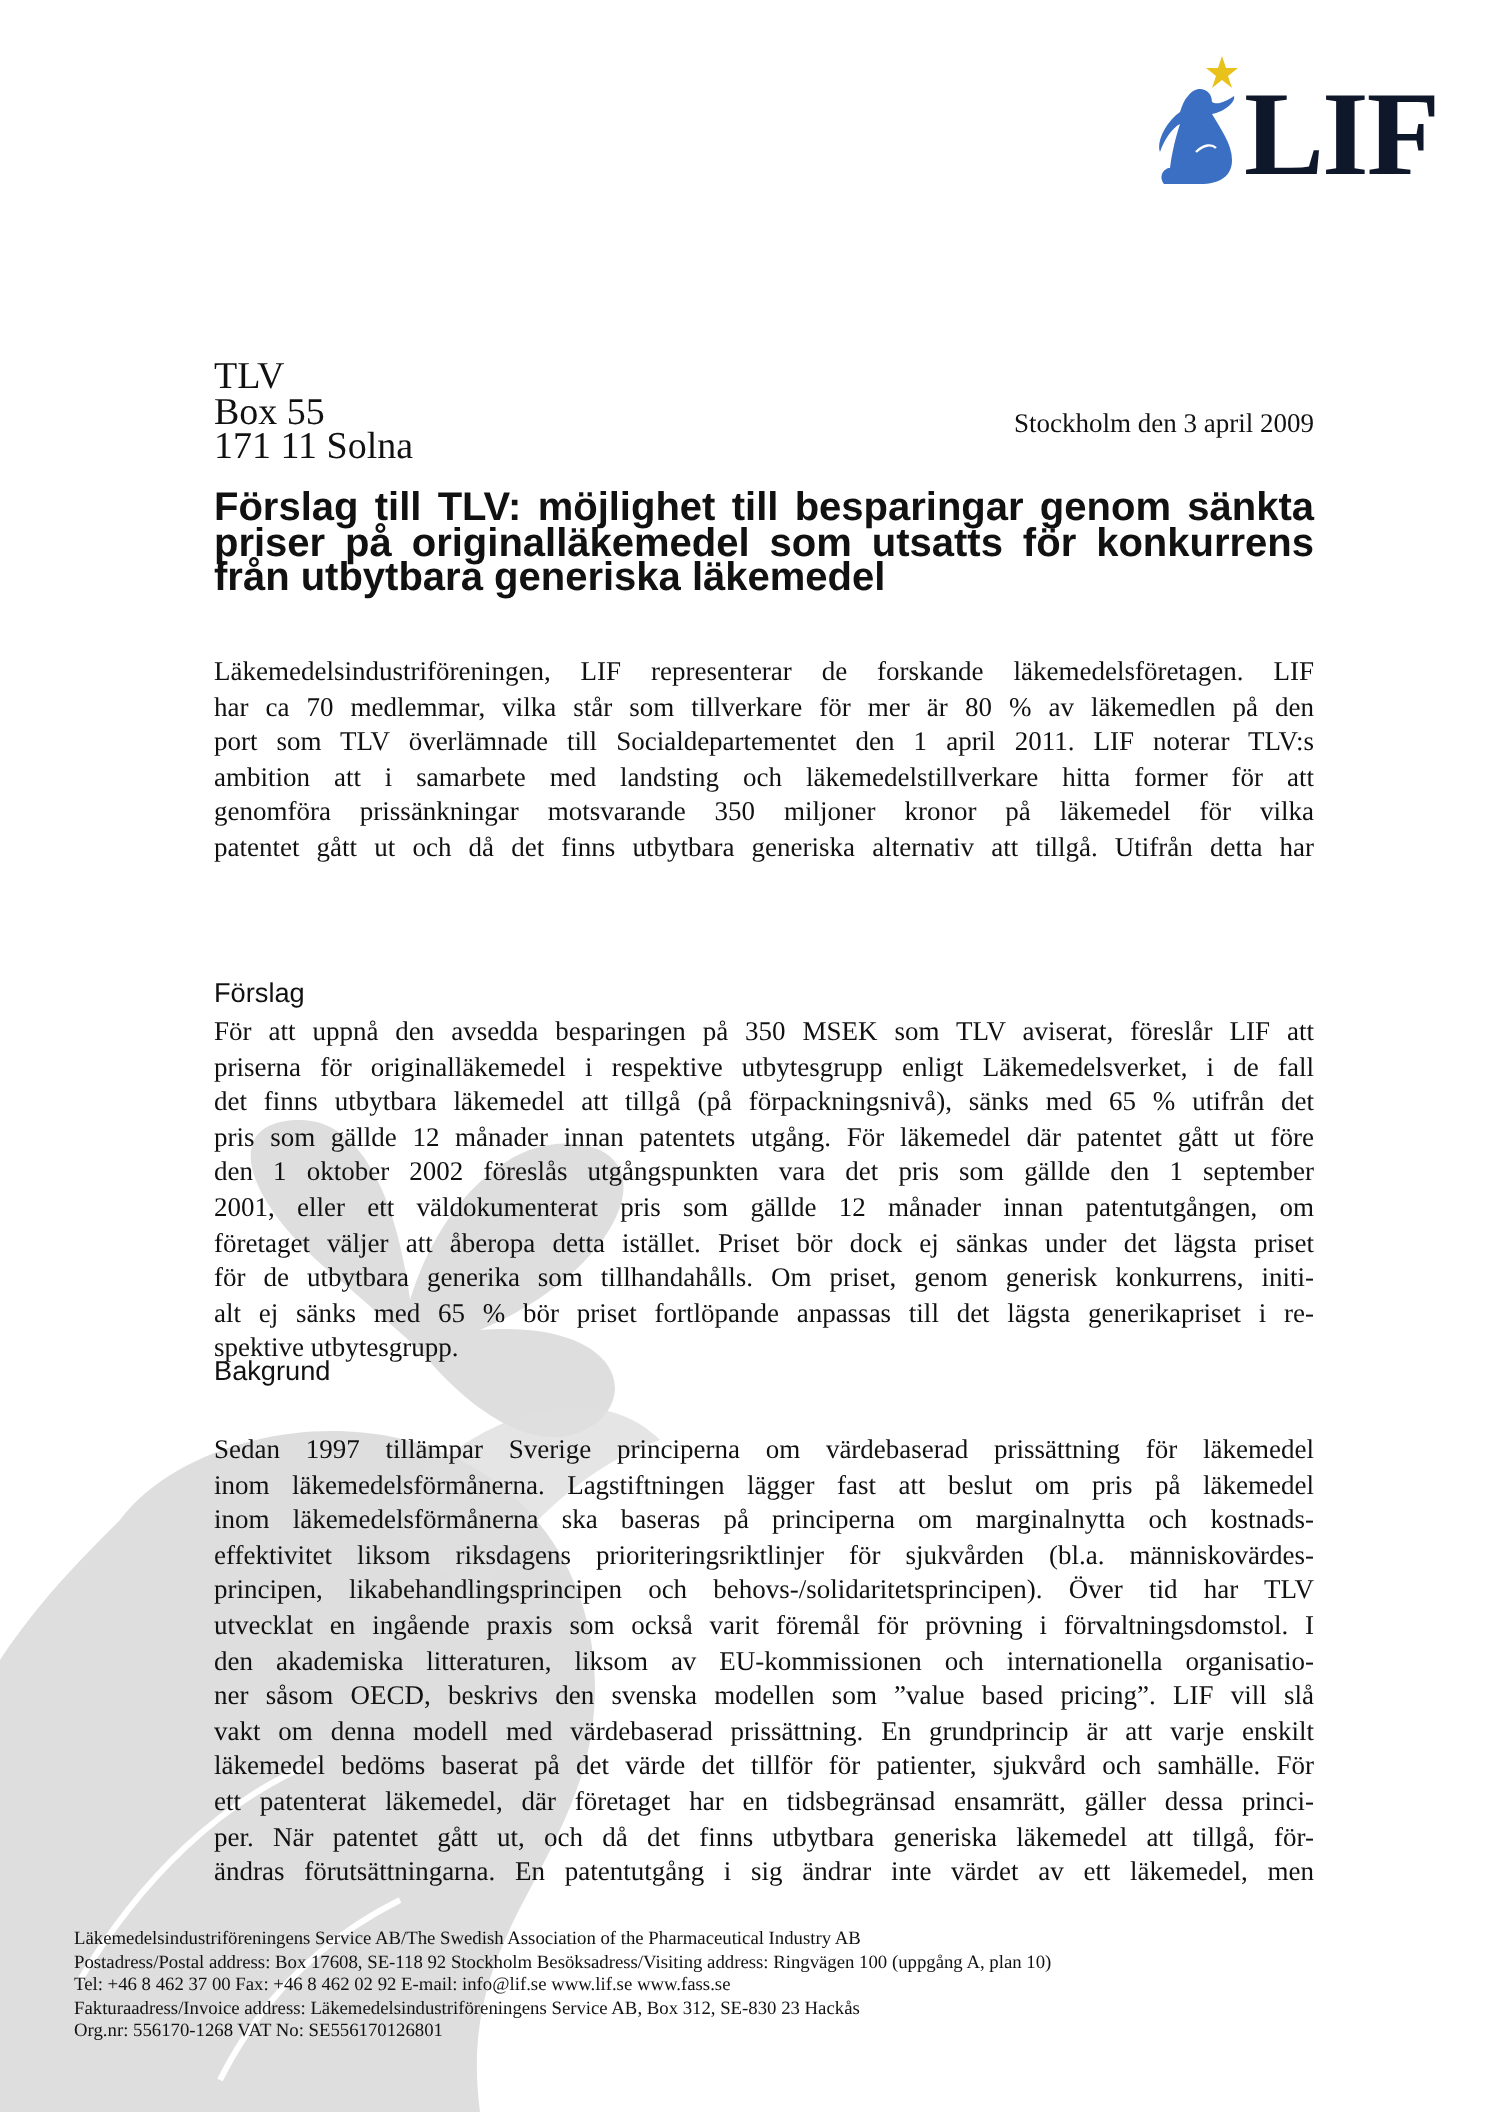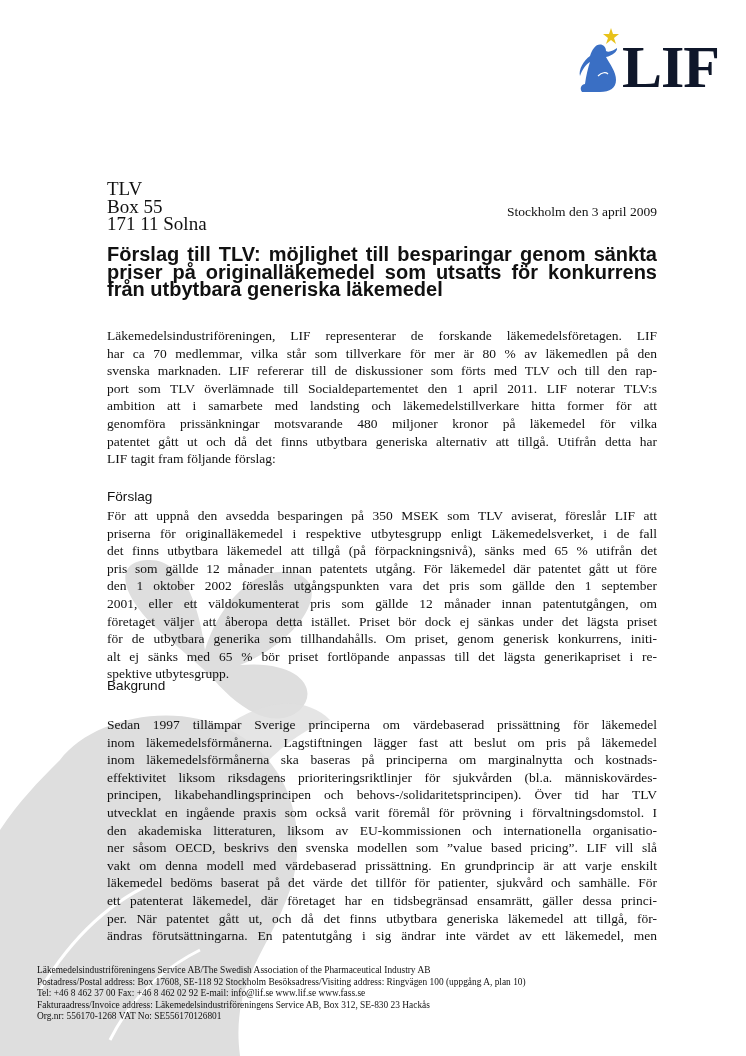--- a/index.html
+++ b/index.html
@@ -52,26 +52,24 @@
     <div>171 11  Solna</div>
   </div>
 
   <div class="date">Stockholm den 3 april 2009</div>
 
   <div class="title">Förslag till TLV: möjlighet till besparingar genom sänkta priser på originalläkemedel som utsatts för konkurrens från utbytbara generiska läkemedel</div>
 
   <div class="p" style="top:327px">
     <span class="l">Läkemedelsindustriföreningen, LIF representerar de forskande läkemedelsföretagen. LIF</span>
     <span class="l">har ca 70 medlemmar, vilka står som tillverkare för mer är 80 % av läkemedlen på den</span>
-    <span class="l">svenska marknaden. LIF refererar till de diskussioner som förts med TLV och till den rap-</span>
     <span class="l">port som TLV överlämnade till Socialdepartementet den 1 april 2011. LIF noterar TLV:s</span>
     <span class="l">ambition att i samarbete med landsting och läkemedelstillverkare hitta former för att</span>
-    <span class="l">genomföra prissänkningar motsvarande 480 miljoner kronor på läkemedel för vilka</span>
+    <span class="l">genomföra prissänkningar motsvarande 350 miljoner kronor på läkemedel för vilka</span>
     <span class="l">patentet gått ut och då det finns utbytbara generiska alternativ att tillgå. Utifrån detta har</span>
-    <span class="l last">LIF tagit fram följande förslag:</span>
   </div>
 
   <div class="h" style="top:489px">Förslag</div>
   <div class="p" style="top:507px">
     <span class="l">För att uppnå den avsedda besparingen på 350 MSEK som TLV aviserat, föreslår LIF att</span>
     <span class="l">priserna för originalläkemedel i respektive utbytesgrupp enligt Läkemedelsverket, i de fall</span>
     <span class="l">det finns utbytbara läkemedel att tillgå (på förpackningsnivå), sänks med 65 % utifrån det</span>
     <span class="l">pris som gällde 12 månader innan patentets utgång. För läkemedel där patentet gått ut före</span>
     <span class="l">den 1 oktober 2002 föreslås utgångspunkten vara det pris som gällde den 1 september</span>
     <span class="l">2001, eller ett väldokumenterat pris som gällde 12 månader innan patentutgången, om</span>

